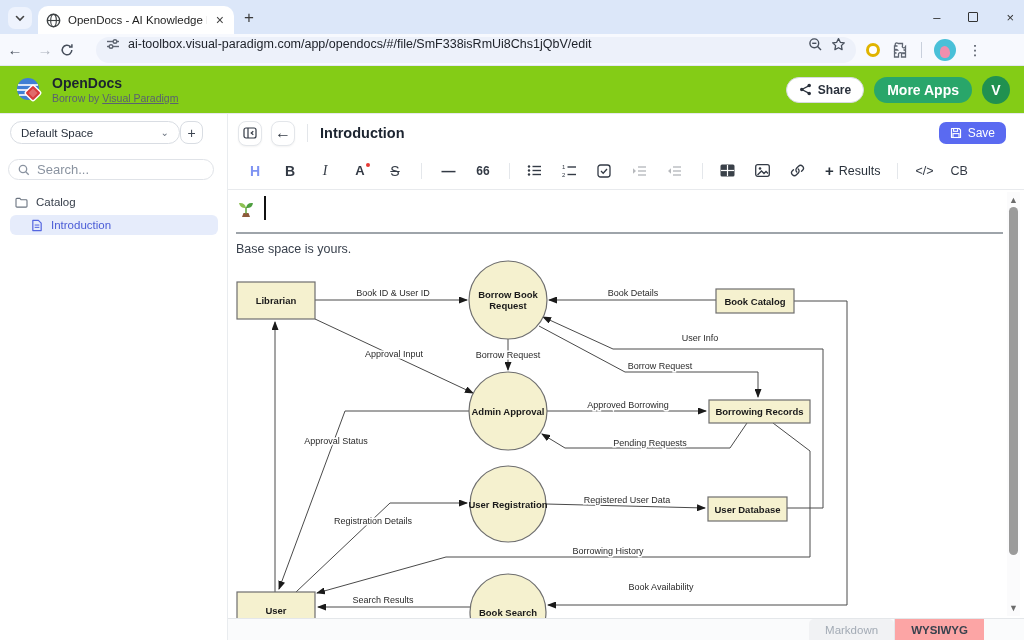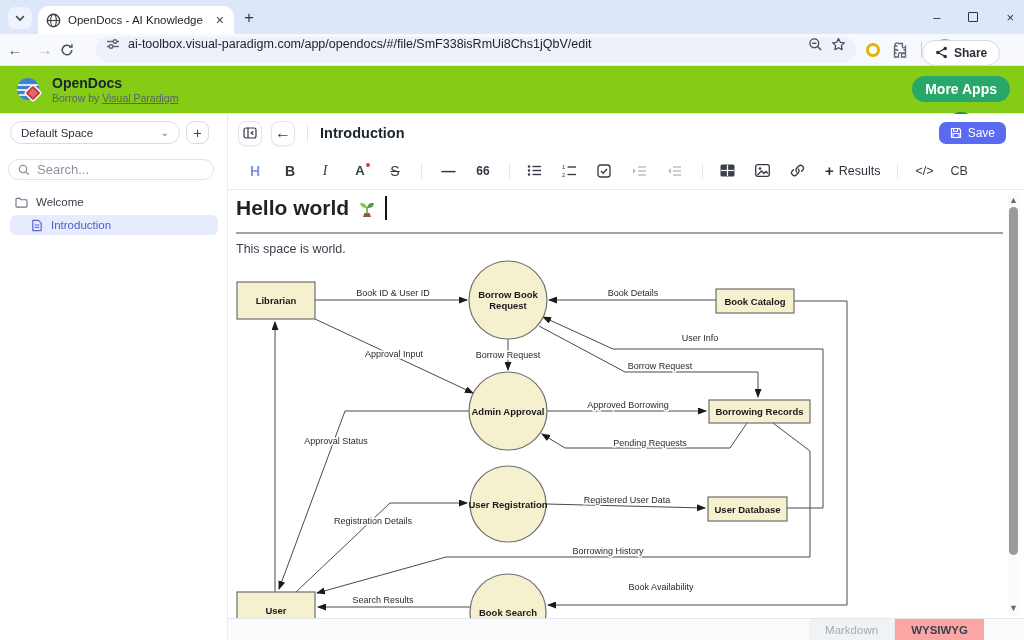--- a/index.html
+++ b/index.html
@@ -28,28 +28,28 @@
   .nav-right { display:flex; align-items:center; gap:12px; margin-left:10px; }
   .vsep { width:1px; height:16px; background:#c9d0dc; }
   .dots { font-size:14px; color:#3c4350; letter-spacing:0; }
 
   
   .appheader { position:absolute; left:0; top:66px; width:1024px; height:48px; background:#84cc16; border-bottom:1px solid #e6e9ed; display:flex; align-items:center; padding:0 14px; }
   .brand-text { margin-left:8px; }
   .brand-name { font-size:14px; font-weight:bold; color:#1c2430; }
   .brand-sub { font-size:10.5px; color:#5a6270; margin-top:1px; }
   .brand-sub a { color:#5a6270; text-decoration:underline; }
-  .header-right { margin-left:auto; display:flex; align-items:center; gap:10px;flex-direction:column; }
+  .header-right { margin-left:auto; display:flex; align-items:center; gap:10px; }
   .btn-share { height:26px; border:1px solid #d6dae0; border-radius:14px; background:#fff; display:flex; align-items:center; gap:6px; padding:0 12px; font-size:12px; font-weight:bold; color:#2a313c; }
   .btn-moreapps { height:26px; border-radius:14px; background:#29a66a; color:#fff; font-size:14px; font-weight:bold; display:flex; align-items:center; padding:0 13px; }
   .avatar-v { width:28px; height:28px; border-radius:50%; background:#219150; color:#fff; font-weight:bold; font-size:14px; display:flex; align-items:center; justify-content:center; }
 
   
   .sidebar { position:absolute; left:0; top:114px; width:228px; height:526px; background:#fff; border-right:1px solid #e9ecef; }
-  .space-row { position:absolute; left:10px; top:7px; display:flex; gap:6px; }
+  .space-row { position:absolute; left:10px; top:7px; display:flex; }
   .space-select { width:170px; height:23px; border:1px solid #d9dde3; border-radius:12px; display:flex; align-items:center; padding:0 10px; font-size:11.5px; color:#2a323e; }
   .space-select .chev { margin-left:auto; color:#6b7480; font-size:10px; }
   .add-space { width:23px; height:23px; border:1px solid #d9dde3; border-radius:8px; display:flex; align-items:center; justify-content:center; font-size:14px; color:#3c4450; }
   .search-pill { position:absolute; left:8px; top:45px; width:206px; height:21px; border:1px solid #e0e3e8; border-radius:11px; display:flex; align-items:center; gap:7px; padding:0 9px; color:#8a93a0; }
   .search-pill .ph { font-size:13px; color:#8a93a0; }
   .tree { position:absolute; left:0; top:78px; width:228px; }
   .tree-row { display:flex; align-items:center; gap:8px; height:20px; padding-left:15px; font-size:11.5px; color:#39414d; margin-bottom:3px; }
   .tree-row.sel { margin-left:10px; margin-right:10px; padding-left:21px; background:#e6ecfb; border-radius:6px; color:#4a5cd6; font-weight:400; }
 
   
@@ -204,21 +204,21 @@
         <circle cx="5.4" cy="5.4" r="4" fill="none" stroke="#8a93a0" stroke-width="1.4"></circle>
           <line x1="8.4" y1="8.4" x2="11.6" y2="11.6" stroke="#8a93a0" stroke-width="1.4"></line>
       </svg>
       <span class="ph">Search...</span>
     </div>
     <div class="tree">
       <div class="tree-row">
         <svg width="13" height="11" viewBox="0 0 14 12">
           <path d="M1 2.5 a1 1 0 0 1 1-1 h3.2 l1.3 1.5 H12 a1 1 0 0 1 1 1 V10 a1 1 0 0 1-1 1 H2 a1 1 0 0 1-1-1 z" fill="none" stroke="#6b7480" stroke-width="1.2"></path>
         </svg>
-        <span>Welcome</span>
+        <span>Catalog</span>
       </div>
       <div class="tree-row sel">
         <svg width="12" height="13" viewBox="0 0 12 14">
           <path d="M1.5 1.5 h6 l3 3 v8 h-9 z" fill="none" stroke="#5566e0" stroke-width="1.3" stroke-linejoin="round"></path>
           <line x1="3.5" y1="6.5" x2="8.5" y2="6.5" stroke="#5566e0" stroke-width="1.1"></line>
           <line x1="3.5" y1="9" x2="8.5" y2="9" stroke="#5566e0" stroke-width="1.1"></line>
         </svg>
         <span>Introduction</span>
       </div>
     </div>
@@ -323,31 +323,30 @@
         <span class="plus">+</span>
         <span>Results</span>
       </span>
       <span class="tb-div"></span>
       <span class="tb tb-txt">&lt;/&gt;</span>
       <span class="tb tb-txt">CB</span>
     </div>
 
     <div class="content">
       <div class="h1row">
-        <span class="h1">Hello world</span>
         <svg width="20" height="20" viewBox="0 0 20 20">
           <path d="M6 19 h8 l-1.5-4 h-5 z" fill="#8d5a3b"></path>
           <path d="M10 15.5 V9" stroke="#66a845" stroke-width="1.6"></path>
           <path d="M10 10 C9.5 6 6.5 4.5 3 5 C3.5 8.5 6.5 10.5 10 10 z" fill="#8cc152"></path>
           <path d="M10 10 C10.5 6.5 13 4.5 17 5.2 C16.5 8.8 13.5 10.6 10 10 z" fill="#4d9e3f"></path>
         </svg>
         <span class="caret"></span>
       </div>
       <div class="h1-rule"></div>
-      <div class="para">This space is world.</div>
+      <div class="para">Base space is yours.</div>
       <svg class="dfd" width="780" height="360" viewBox="228 258 780 360">
           <defs>
             <marker id="arr" markerWidth="9" markerHeight="7" refX="8" refY="3.5" orient="auto" markerUnits="userSpaceOnUse">
               <path d="M0,0 L9,3.5 L0,7 z" fill="#1a1a1a"></path>
             </marker>
           </defs>
           <polyline points="315,300 467,300" fill="none" stroke="#4a4a4a" stroke-width="1" marker-end="url(#arr)"></polyline>
           <polyline points="716,300 549,300" fill="none" stroke="#4a4a4a" stroke-width="1" marker-end="url(#arr)"></polyline>
           <polyline points="508,339 508,370" fill="none" stroke="#4a4a4a" stroke-width="1" marker-end="url(#arr)"></polyline>
           <polyline points="315,319 473,393" fill="none" stroke="#4a4a4a" stroke-width="1" marker-end="url(#arr)"></polyline>

